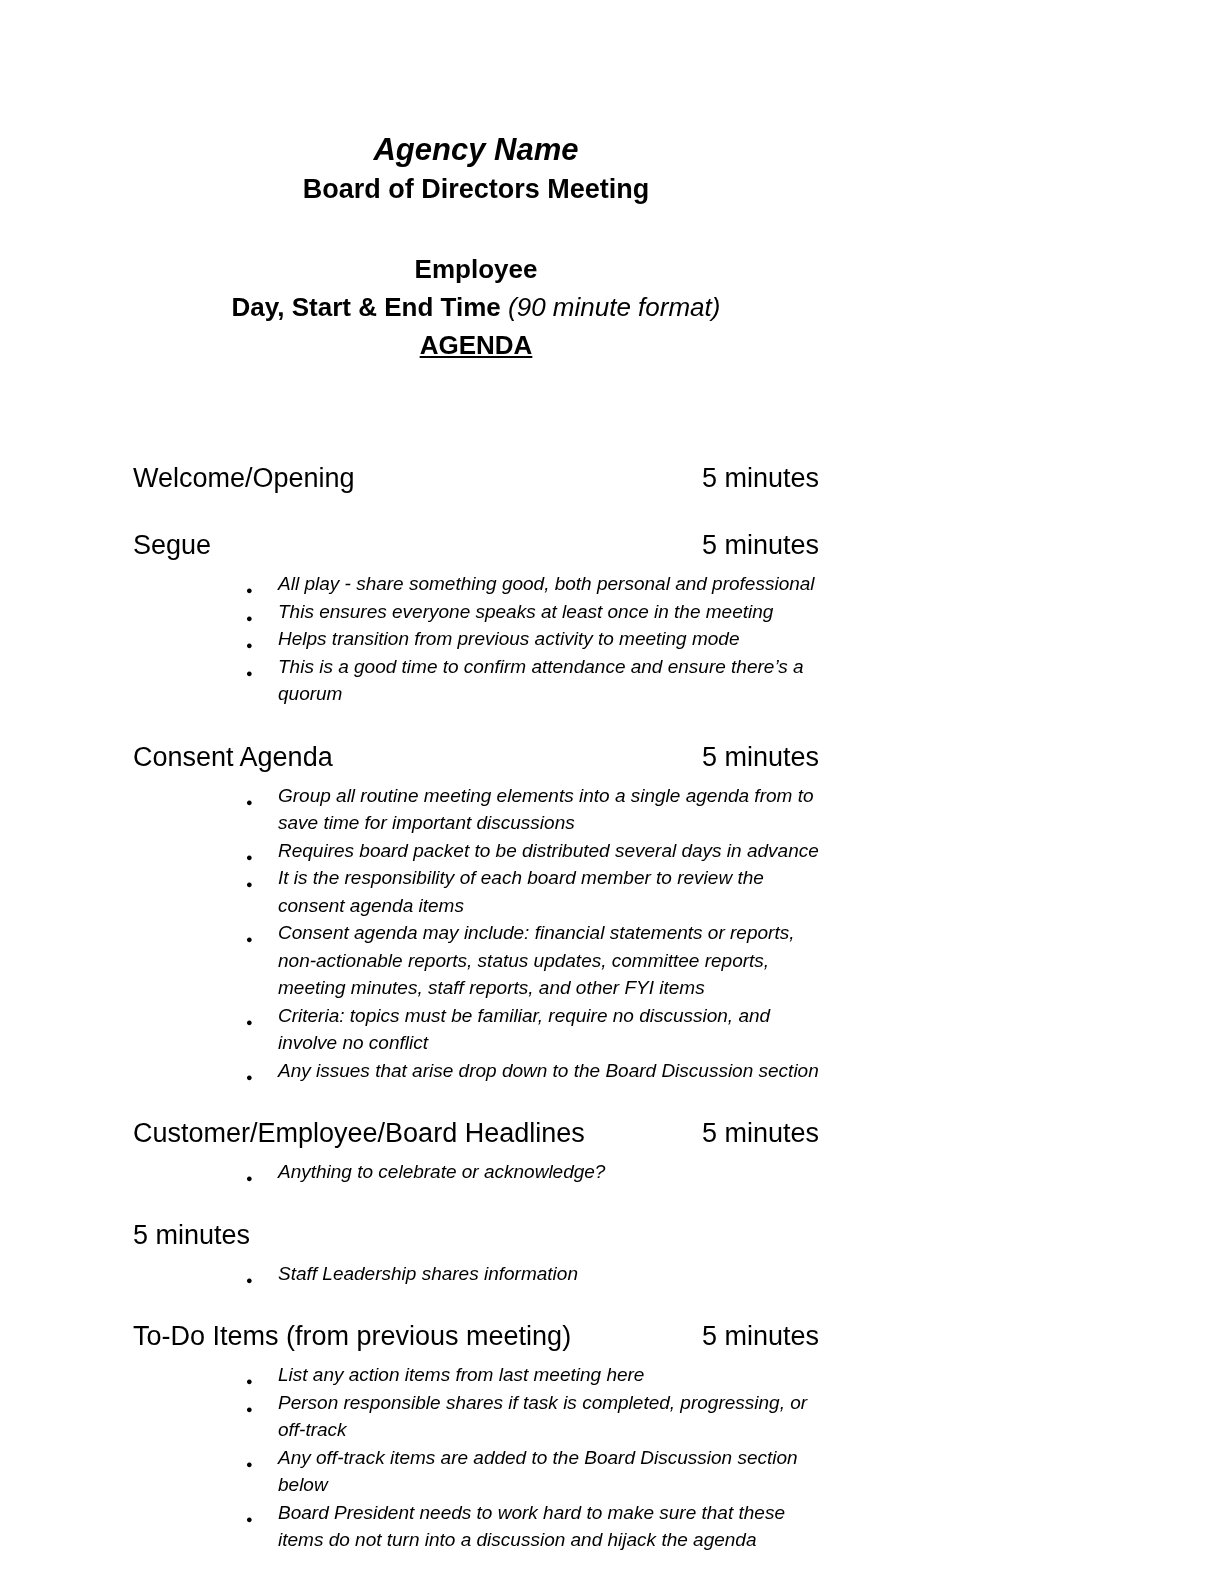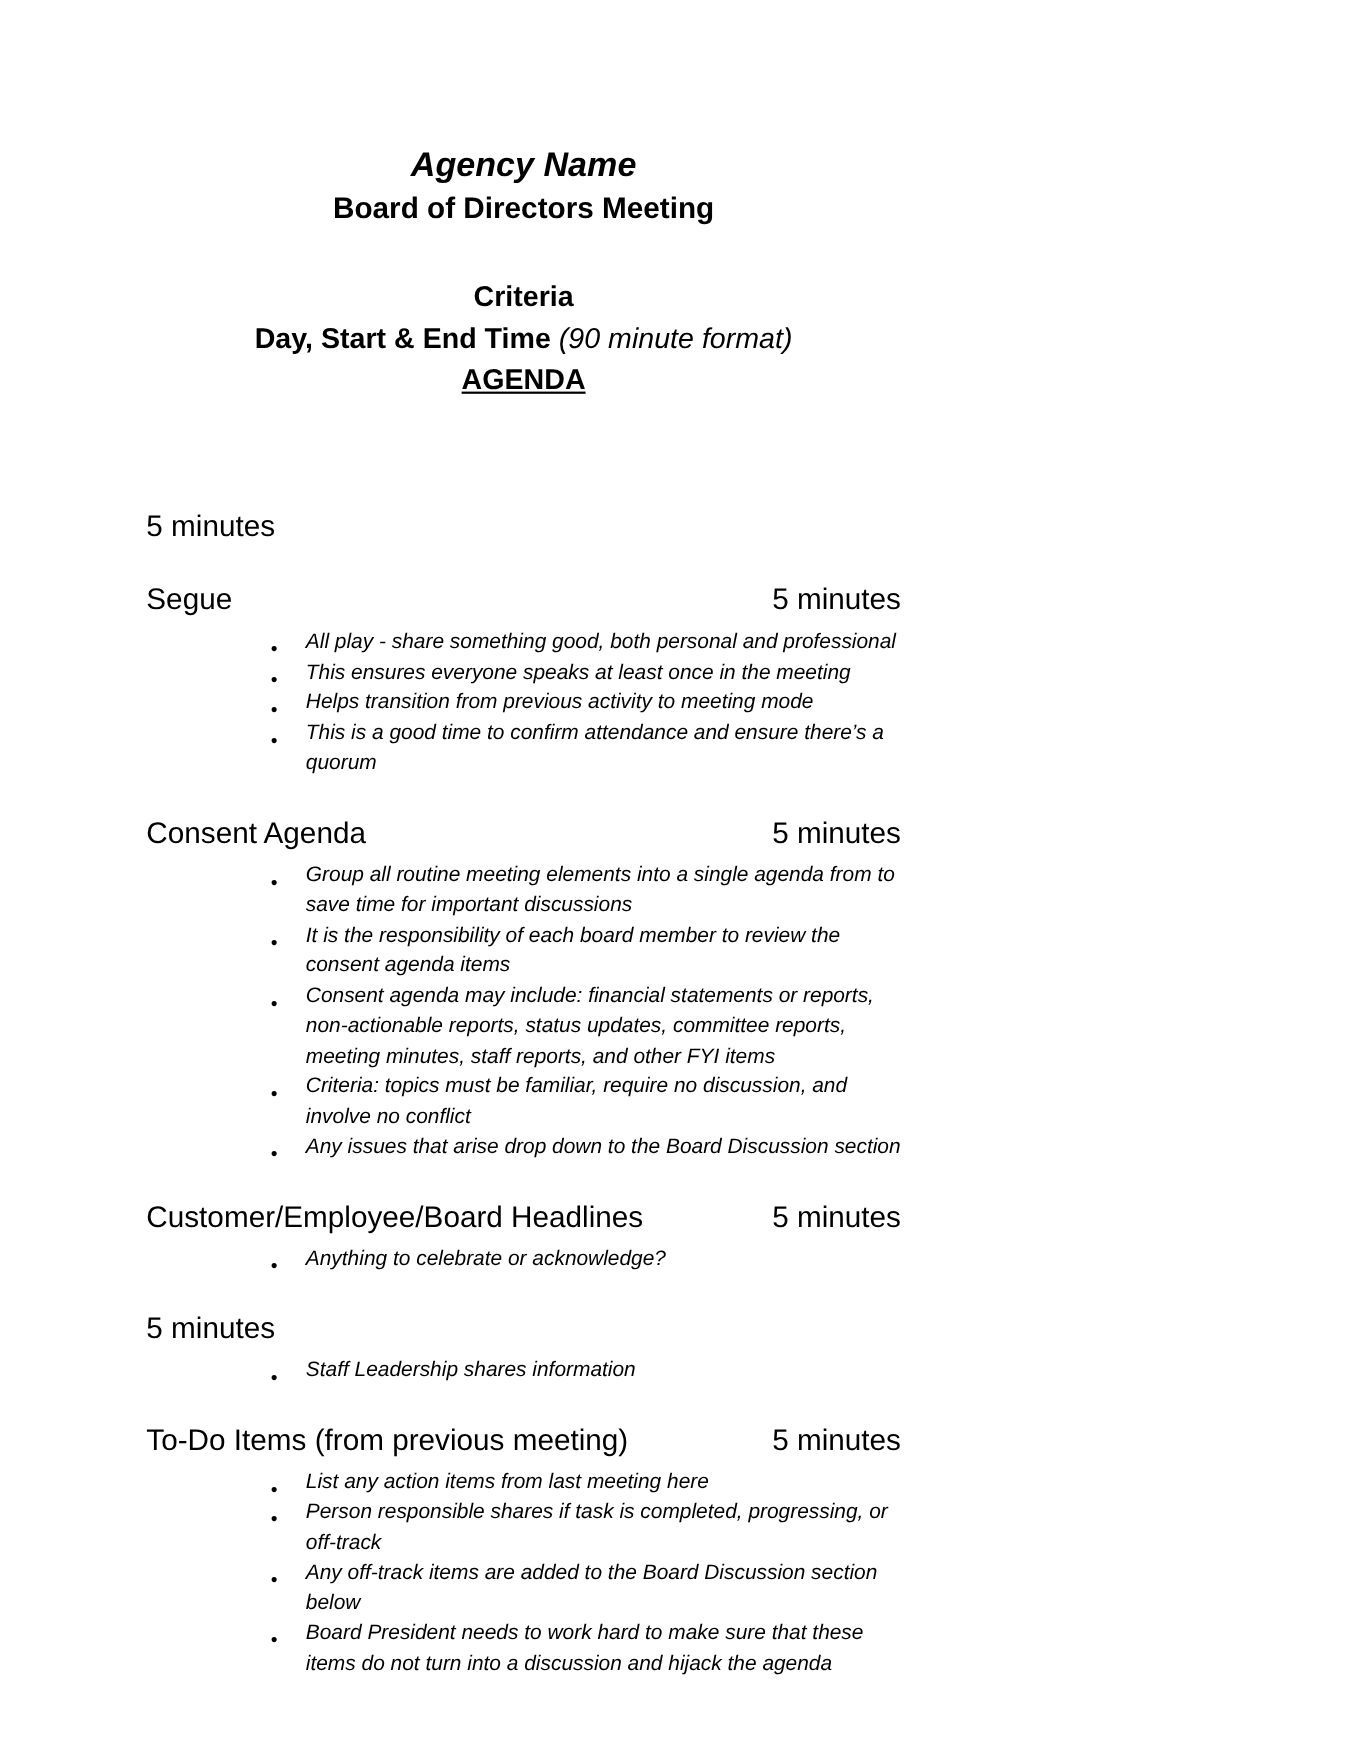--- a/index.html
+++ b/index.html
@@ -82,30 +82,31 @@
 </style>
 </head>
 <body>
 
 <div class="page">
 
   <div class="doc-header">
     <div class="doc-title">Agency Name</div>
     <div class="doc-subtitle">Board of Directors Meeting</div>
     <div class="header-gap"></div>
-    <div class="doc-location">Criteria</div>
+    <div class="doc-location">Employee</div>
     <div class="doc-datetime"><span class="dt-bold">Day, Start &amp; End Time</span> <span class="dt-note">(90 minute format)</span></div>
     <div class="doc-agenda">AGENDA</div>
   </div>
 
   <div class="agenda-gap"></div>
 
   <div id="sections-container">
   <div class="section">
     <div class="section-head">
+      <span class="section-title">Welcome/Opening</span>
       <span class="section-duration">5 minutes</span>
     </div>
 
   </div>
 
   <div class="section">
     <div class="section-head">
       <span class="section-title">Segue</span>
       <span class="section-duration">5 minutes</span>
     </div>
@@ -117,20 +118,21 @@
         </ul>
   </div>
 
   <div class="section">
     <div class="section-head">
       <span class="section-title">Consent Agenda</span>
       <span class="section-duration">5 minutes</span>
     </div>
     <ul class="bullets">
           <li>Group all routine meeting elements into a single agenda from to save time for important discussions</li>
+          <li>Requires board packet to be distributed several days in advance</li>
           <li>It is the responsibility of each board member to review the consent agenda items</li>
           <li>Consent agenda may include: financial statements or reports, non-actionable reports, status updates, committee reports, meeting minutes, staff reports, and other FYI items</li>
           <li>Criteria: topics must be familiar, require no discussion, and involve no conflict</li>
           <li>Any issues that arise drop down to the Board Discussion section</li>
         </ul>
   </div>
 
   <div class="section">
     <div class="section-head">
       <span class="section-title">Customer/Employee/Board Headlines</span>

